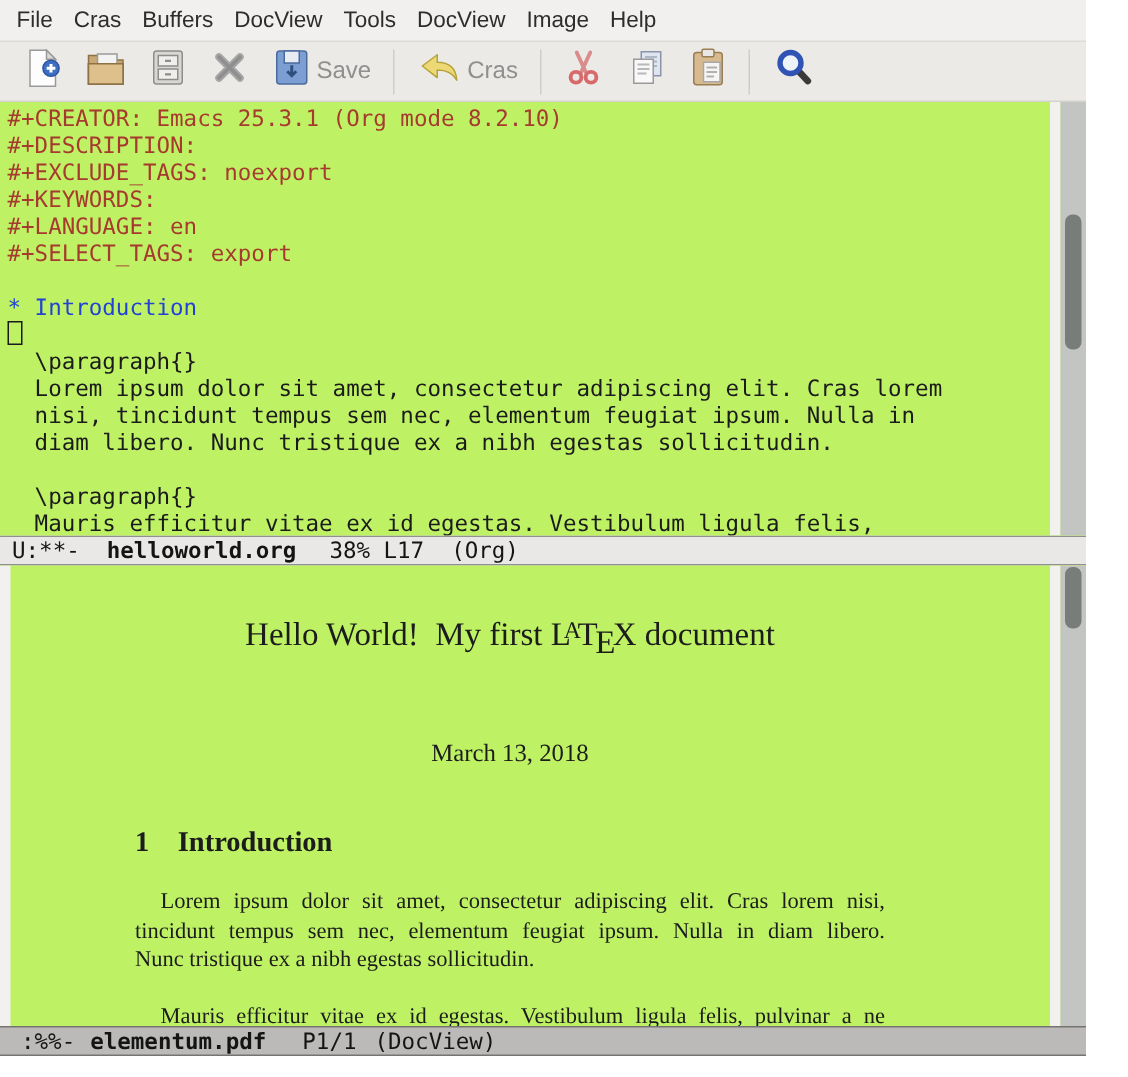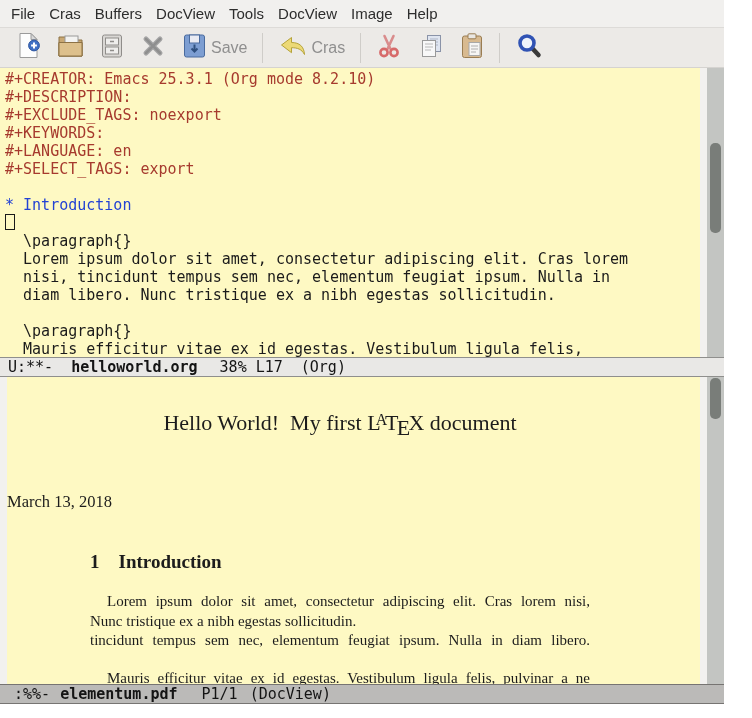--- a/index.html
+++ b/index.html
@@ -15,21 +15,21 @@
 
   
   .toolbar{height:40px;box-sizing:border-box;background:var(--toolbar-bg);
            border-bottom:1px solid #d5d3d0;display:flex;align-items:center;
            padding-left:8px;}
   .tbtn{display:flex;align-items:center;gap:4px;padding:0 8px;height:36px;}
   .tsep{width:1px;height:30px;background:#cfcdc9;margin:0 7px;}
   .tlabel{font-size:16px;color:#8f8f8f;}
 
   
-  .win{position:relative;background:#fef9c3;overflow:hidden;}
+  .win{position:relative;background:#bef264;overflow:hidden;}
   .win1{height:289px;}
   .win2{height:307px;}
   .fringe-strip{position:absolute;right:17px;top:0;bottom:0;width:7px;background:var(--fringe);}
   .sbar{position:absolute;right:0;top:0;bottom:0;width:17px;background:var(--sb-track);}
   .sthumb{position:absolute;left:3px;width:11px;border-radius:5px;background:var(--sb-thumb);}
   .thumb1{top:75px;height:90px;}
   .thumb2{top:1px;height:41px;}
 
   
   .orgtext{position:absolute;top:2px;left:5px;right:26px;
@@ -53,21 +53,21 @@
   .ml2-page{margin-left:24px;}  .ml2-mode{margin-left:12px;}
 
   
   .left-fringe{position:absolute;left:0;top:0;bottom:0;width:7px;background:var(--fringe);}
   .pdf-page{position:absolute;left:7px;top:0;width:666px;height:100%;
             font-family:"Liberation Serif", serif;color:#1c1c1c;}
   .pdf-title{position:absolute;top:33px;width:100%;text-align:center;font-size:22px;white-space:pre;}
   .latex-a{font-size:0.72em;vertical-align:0.30em;margin:0 -0.14em 0 -0.30em;}
   .latex-e{vertical-align:-0.22em;margin:0 -0.08em;}
   .pdf-author{position:absolute;top:80px;width:100%;text-align:center;font-size:16.5px;}
-  .pdf-date{position:absolute;top:115px;width:100%;font-size:16.5px;}
+  .pdf-date{position:absolute;top:115px;width:100%;text-align:center;font-size:16.5px;}
   .pdf-section{position:absolute;top:174px;left:83px;font-size:19px;font-weight:bold;}
   .sec-title{margin-left:19px;}
   .pdf-para{position:absolute;top:215px;left:83px;width:500px;font-size:15px;line-height:19.5px;}
   .pline.ind{text-indent:17px;}
   .pline.just{text-align:justify;text-align-last:justify;}
   .pdf-partial{position:absolute;top:292px;left:83px;width:500px;font-size:15px;line-height:19.5px;
                text-indent:17px;text-align:justify;text-align-last:justify;}
 
   .echo{height:14px;background:#fff;flex:1;}
 </style>
@@ -213,22 +213,22 @@
   <div class="win win2">
     <div class="left-fringe"></div>
     <div class="pdf-page">
       <div class="pdf-title"><span>Hello World!  My first </span><span><span>L</span><span class="latex-a">A</span><span>T</span><span class="latex-e">E</span><span>X</span></span><span> document</span></div>
       <div class="pdf-date">March 13, 2018</div>
       <div class="pdf-section">
         <span>1</span><span class="sec-title">Introduction</span>
       </div>
       <div class="pdf-para">
           <div class="pline ind just">Lorem ipsum dolor sit amet, consectetur adipiscing elit. Cras lorem nisi,</div>
+          <div class="pline just">tincidunt tempus sem nec, elementum feugiat ipsum. Nulla in diam libero.</div>
           <div class="pline">Nunc tristique ex a nibh egestas sollicitudin.</div>
-          <div class="pline just">tincidunt tempus sem nec, elementum feugiat ipsum. Nulla in diam libero.</div>
         </div>
       <div class="pdf-partial">Mauris efficitur vitae ex id egestas. Vestibulum ligula felis, pulvinar a ne</div>
     </div>
     <div class="fringe-strip"></div>
     <div class="sbar">
       <div class="sthumb thumb2"></div>
     </div>
   </div>
 
   <div class="modeline ml-active">

